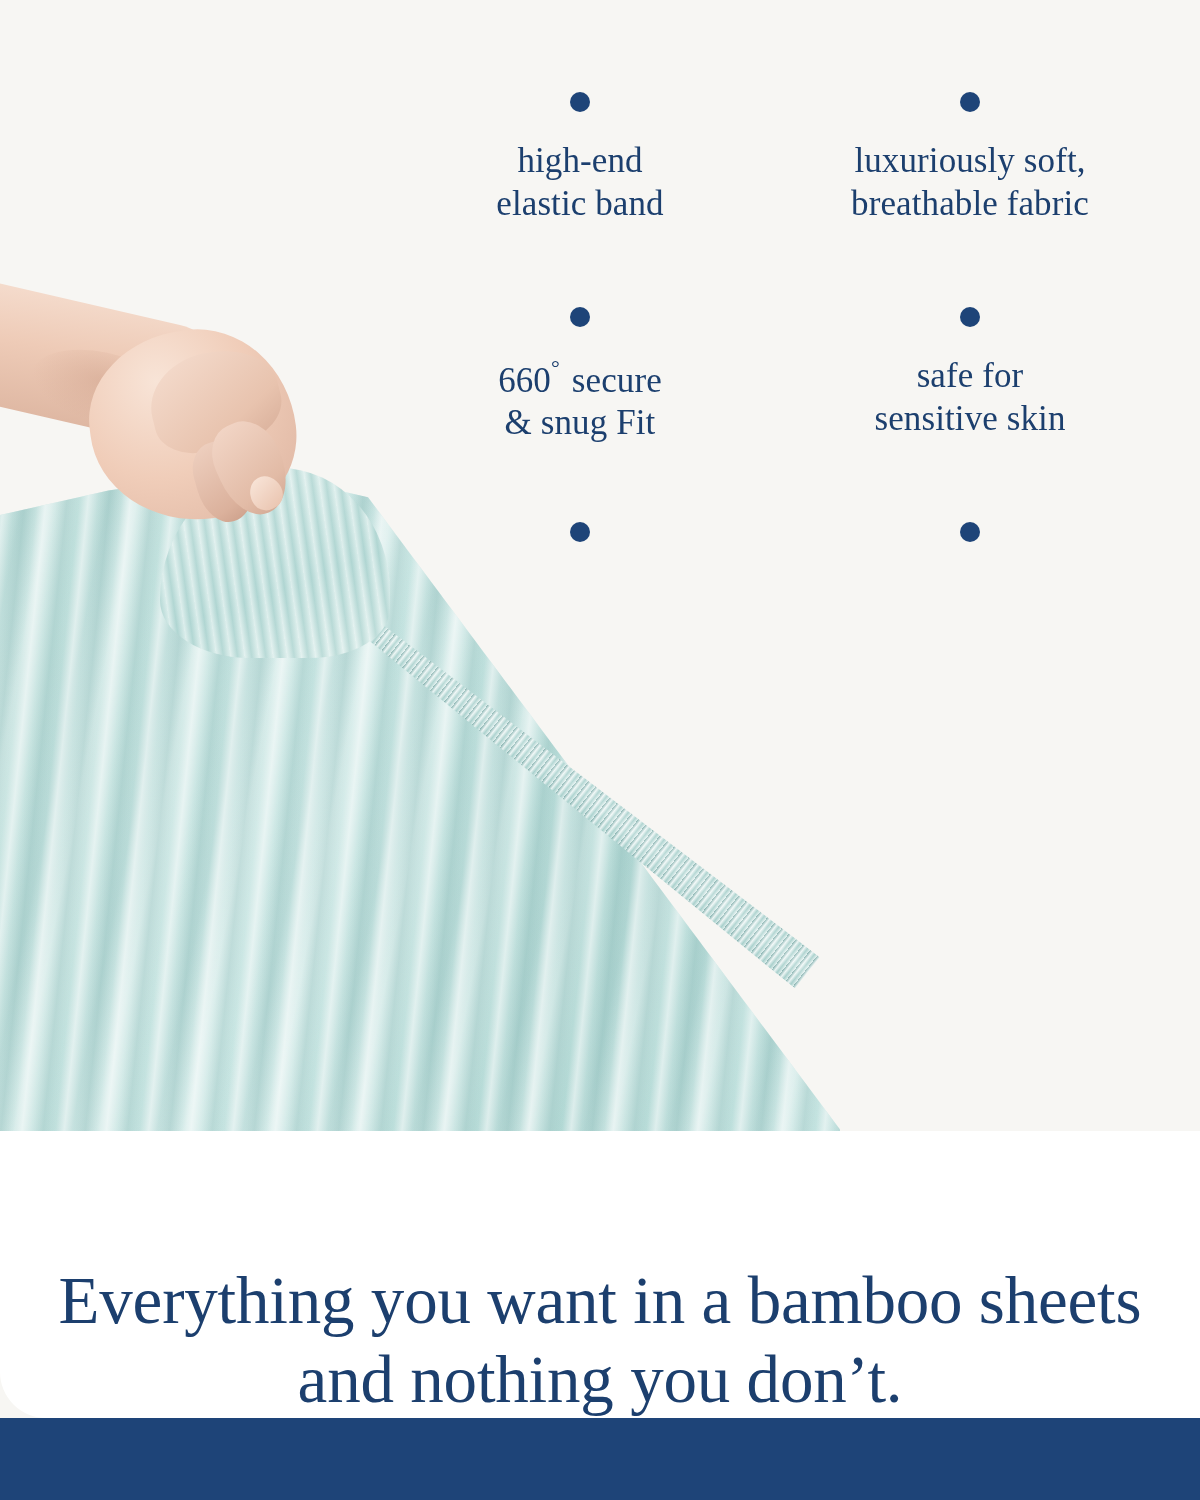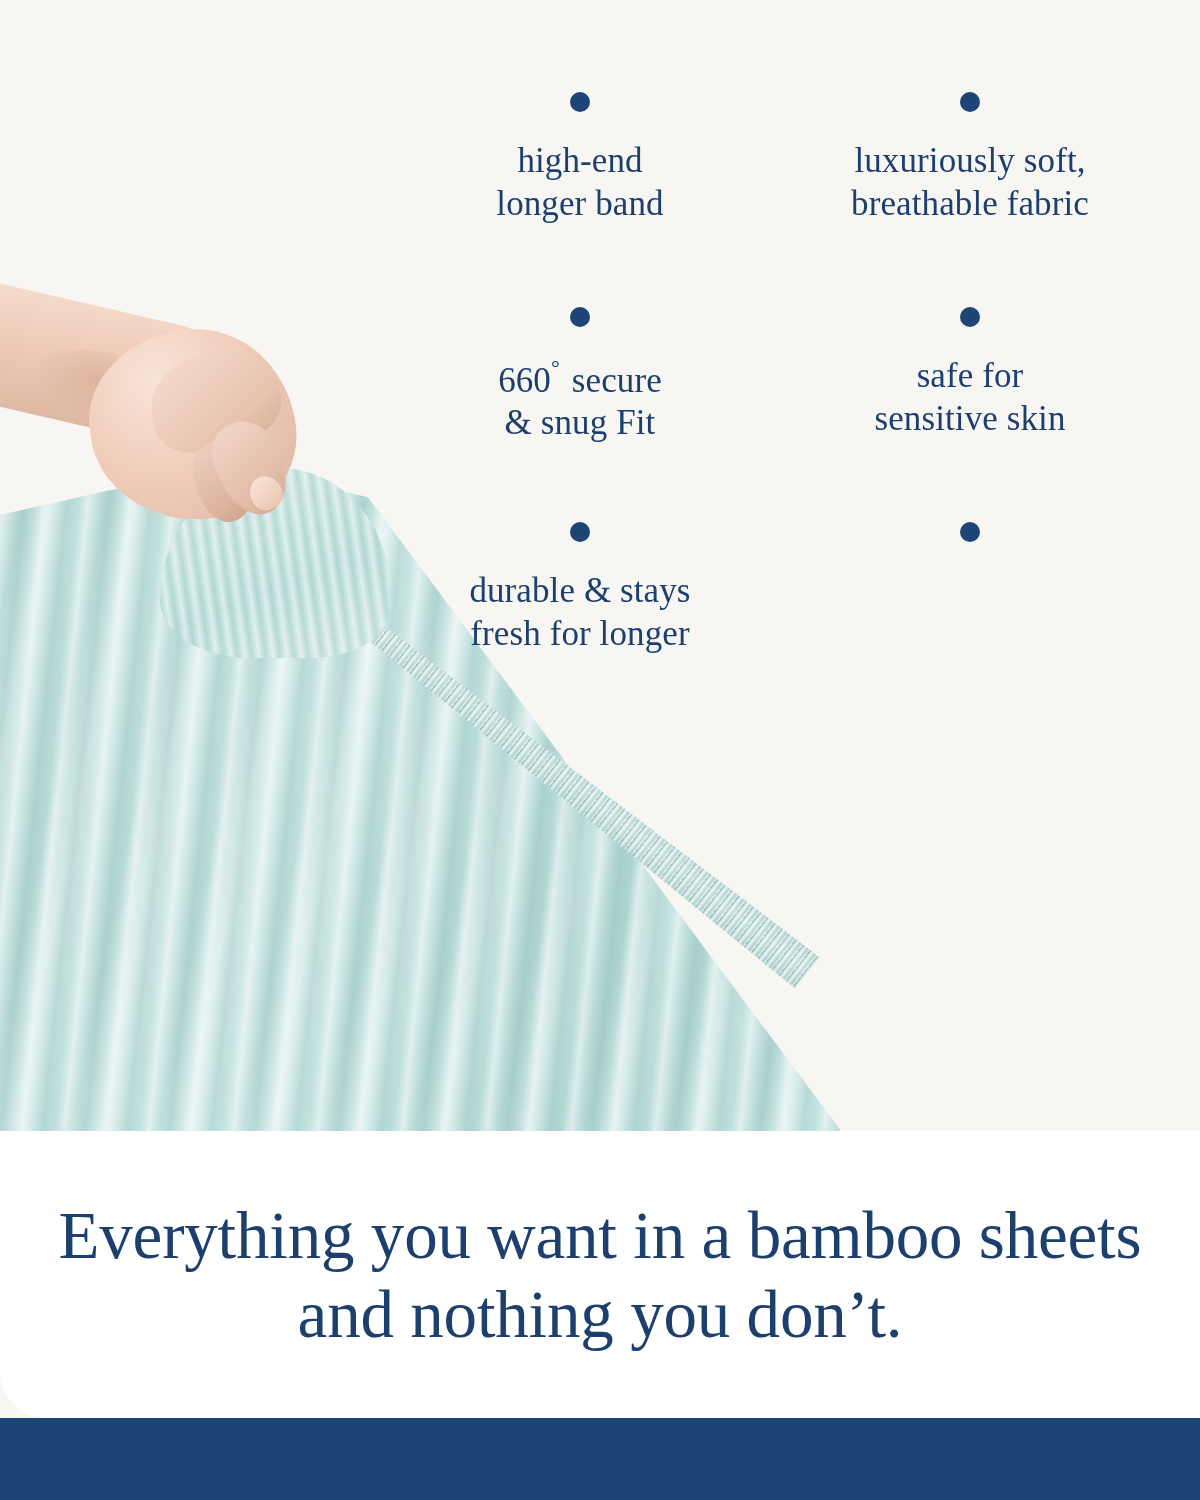--- a/index.html
+++ b/index.html
@@ -214,21 +214,21 @@
   .headline-card {
     position: absolute;
     left: 0;
     top: 1131px;
     width: 1200px;
     height: 287px;
     background: #ffffff;
     border-bottom-left-radius: 46px;
     box-sizing: border-box;
     display: flex;
-    align-items: center;
+    align-items: flex-end;
     justify-content: center;
   }
   .headline {
     font-size: 67px;
     line-height: 1.17;
     color: #1c3f6e;
     text-align: center;
     padding: 0 22px;
     letter-spacing: -0.2px;
   }
@@ -260,21 +260,21 @@
     <div class="finger-b"></div>
     <div class="finger-a"></div>
     <div class="thumbnail-tip"></div>
   </div>
 
   <div class="features">
 
     <div class="feature">
       <div class="dot"></div>
       <div class="label">high-end
-longer band</div>
+elastic band</div>
     </div>
 
     <div class="feature">
       <div class="dot"></div>
       <div class="label">luxuriously soft,
 breathable fabric</div>
     </div>
 
     <div class="feature">
       <div class="dot"></div>
@@ -283,22 +283,20 @@
     </div>
 
     <div class="feature">
       <div class="dot"></div>
       <div class="label">safe for
 sensitive skin</div>
     </div>
 
     <div class="feature">
       <div class="dot"></div>
-      <div class="label">durable &amp; stays
-fresh for longer</div>
     </div>
 
     <div class="feature">
       <div class="dot"></div>
     </div>
 
   </div>
 
   <div class="headline-card">
     <div class="headline">Everything you want in a bamboo sheets and nothing you don’t.</div>

